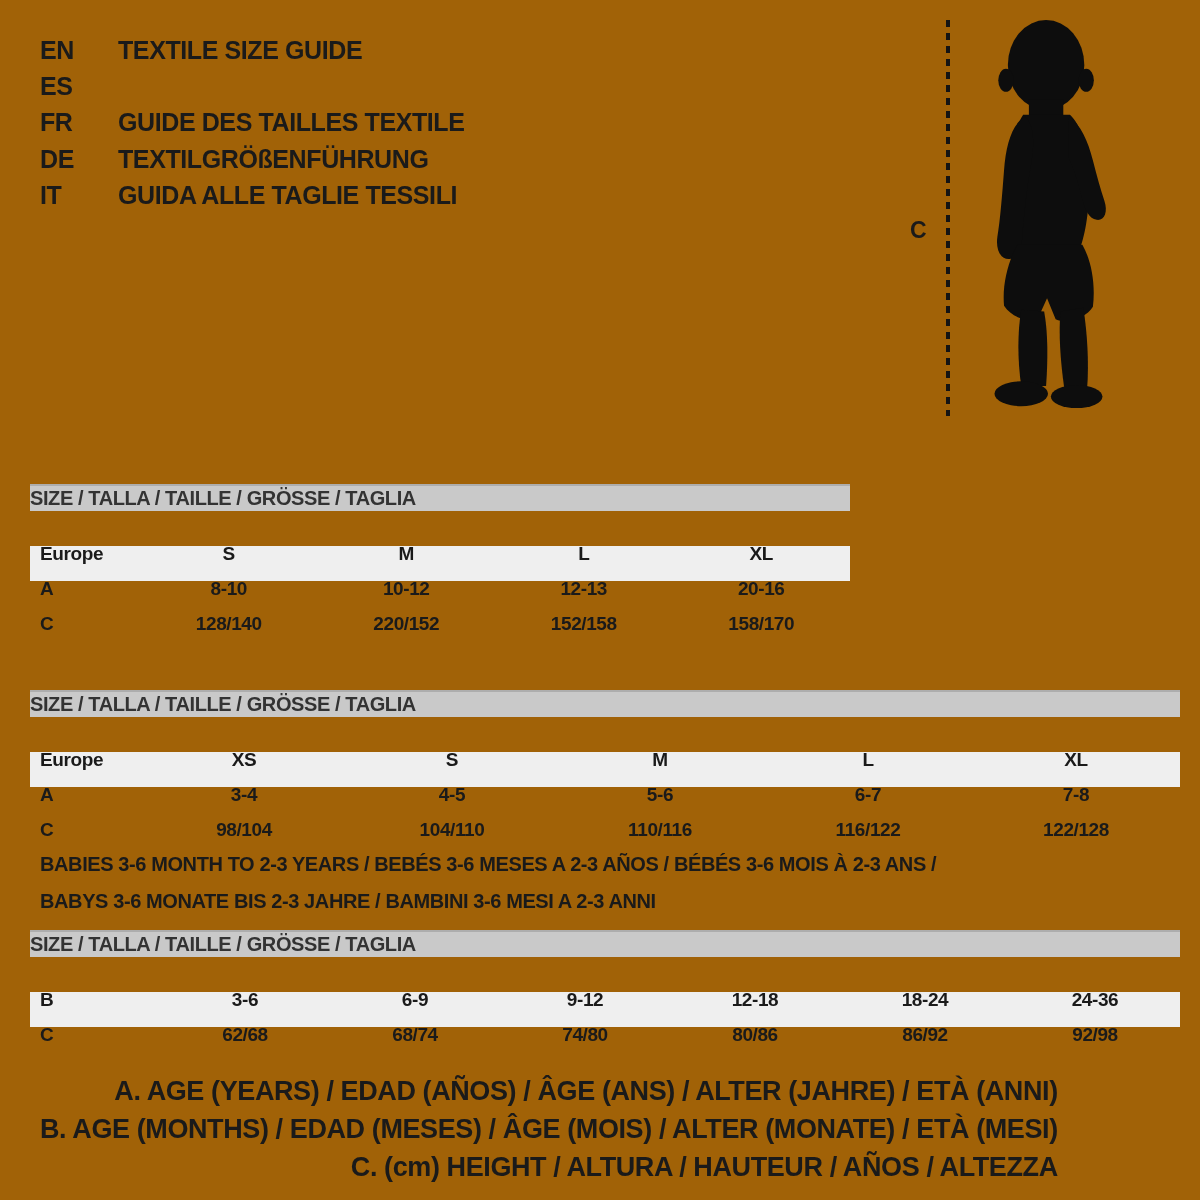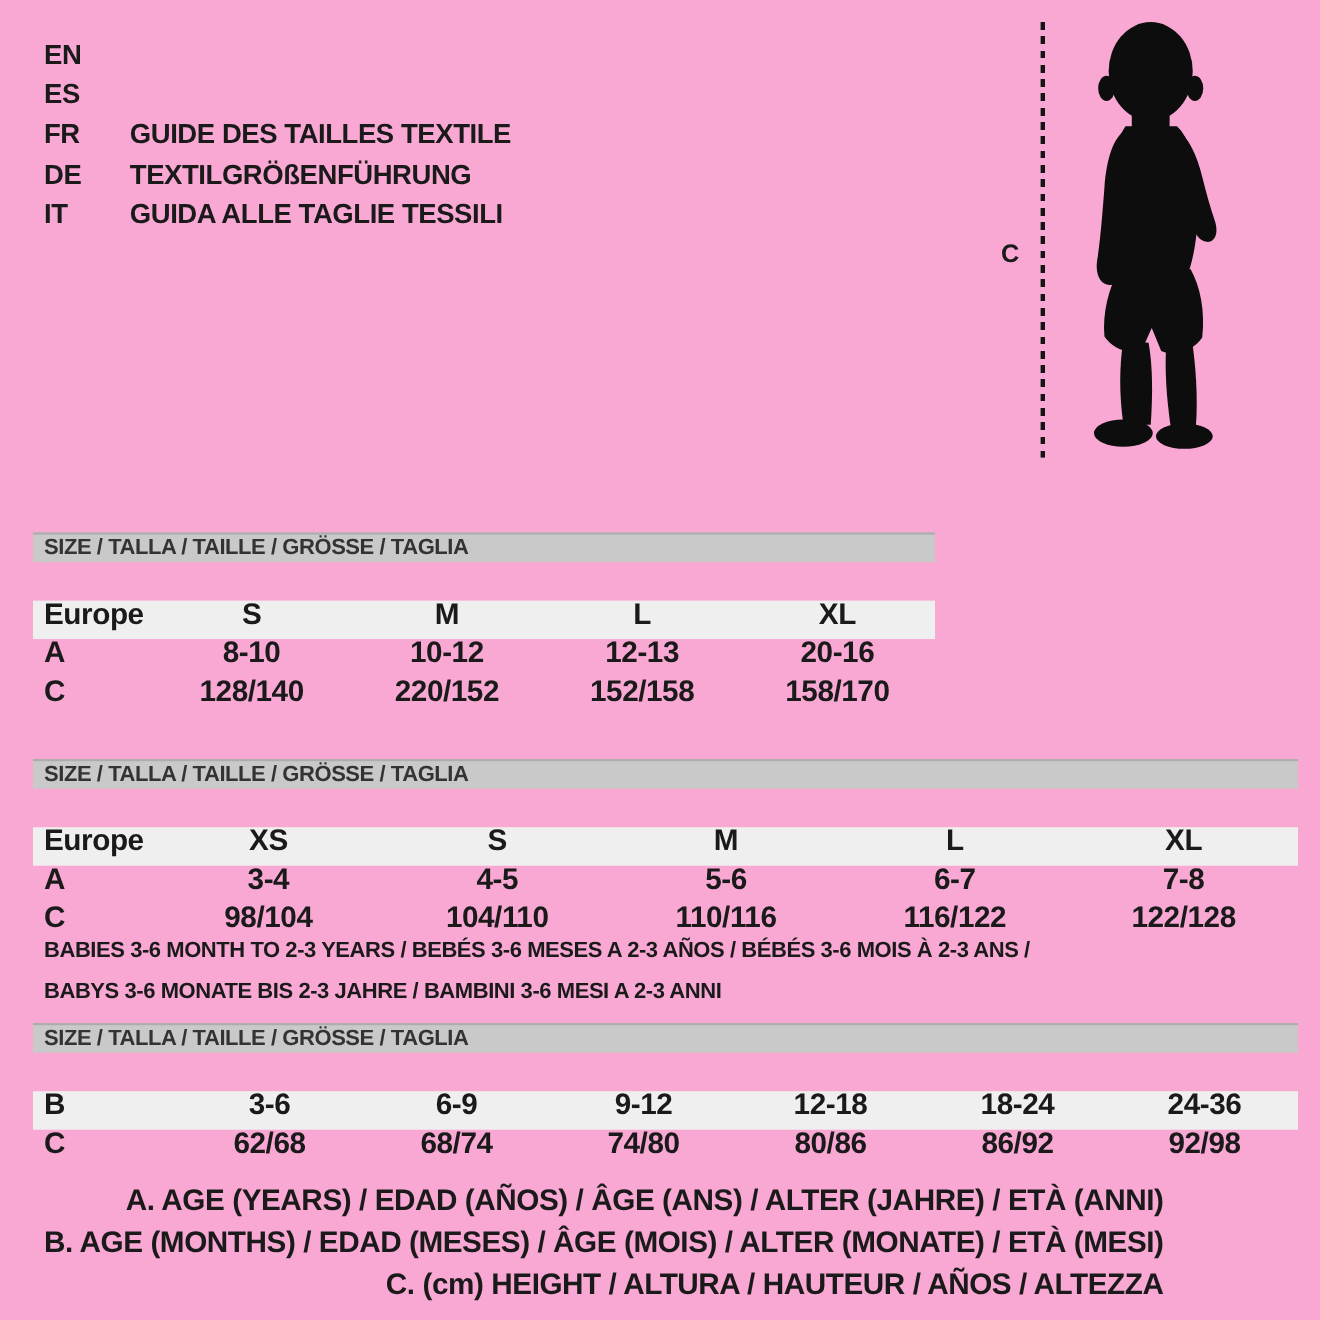--- a/index.html
+++ b/index.html
@@ -1,20 +1,20 @@
 <!DOCTYPE html>
 <html><head>
 <meta charset="utf-8">
 <style>
   * { margin:0; padding:0; box-sizing:border-box; }
   html,body { background:#ffffff; }
   .canvas {
     position:relative;
     width:1200px; height:1200px;
-    background:#f9a8d4;
+    background:#a16207;
     font-family:"Liberation Sans","DejaVu Sans",sans-serif;
     font-weight:700;
     color:#1a1a1a;
     letter-spacing:-0.4px;
     overflow:hidden;
   }
 
   
   .lang-block { position:absolute; left:40px; top:32px; }
   .lang-row { display:flex; height:36.4px; align-items:center; }
@@ -36,44 +36,45 @@
   .title-babies { top:846px; line-height:37px; }
   .title-sub { font-size:0.62em; vertical-align:-0.25em; }
 
   
   .size-table { position:absolute; left:30px; }
   .t1 { top:484px; width:820px; }
   .t2 { top:690px; width:1150px; }
   .t3 { top:930px; width:1150px; }
   .size-bar {
     height:27px; display:flex; align-items:center;
-    padding-left:10px; font-size:20px; color:#333333;
+    padding-left:0; font-size:20px; color:#333333;
     background:#c9c9c9; border-top:2px solid #adadad;
     white-space:nowrap;
   }
   .trow { display:grid; height:35px; align-items:center; }
   .t1 .trow { grid-template-columns:110px repeat(4,1fr); }
   .t2 .trow { grid-template-columns:110px repeat(5,1fr); }
   .t3 .trow { grid-template-columns:130px repeat(6,1fr); }
   .trows .trow:nth-child(even) { background:#efefef; }
-  .cell { text-align:center; font-size:27px;margin-top:32px; }
+  .cell { text-align:center; font-size:19px;margin-top:32px; }
   .cell.rlabel { text-align:left; padding-left:10px; }
 
   
   .legend-block { position:absolute; left:40px; top:1072px; }
   .legend-line { font-size:27px; line-height:38px; white-space:nowrap;text-align:right; }
 </style>
 </head>
 <body>
 
 <div class="canvas">
 
   <div class="lang-block">
     <div class="lang-row">
       <span class="lang-code">EN</span>
+      <span class="lang-label">TEXTILE SIZE GUIDE</span>
     </div>
     <div class="lang-row">
       <span class="lang-code">ES</span>
     </div>
     <div class="lang-row">
       <span class="lang-code">FR</span>
       <span class="lang-label">GUIDE DES TAILLES TEXTILE</span>
     </div>
     <div class="lang-row">
       <span class="lang-code">DE</span>

